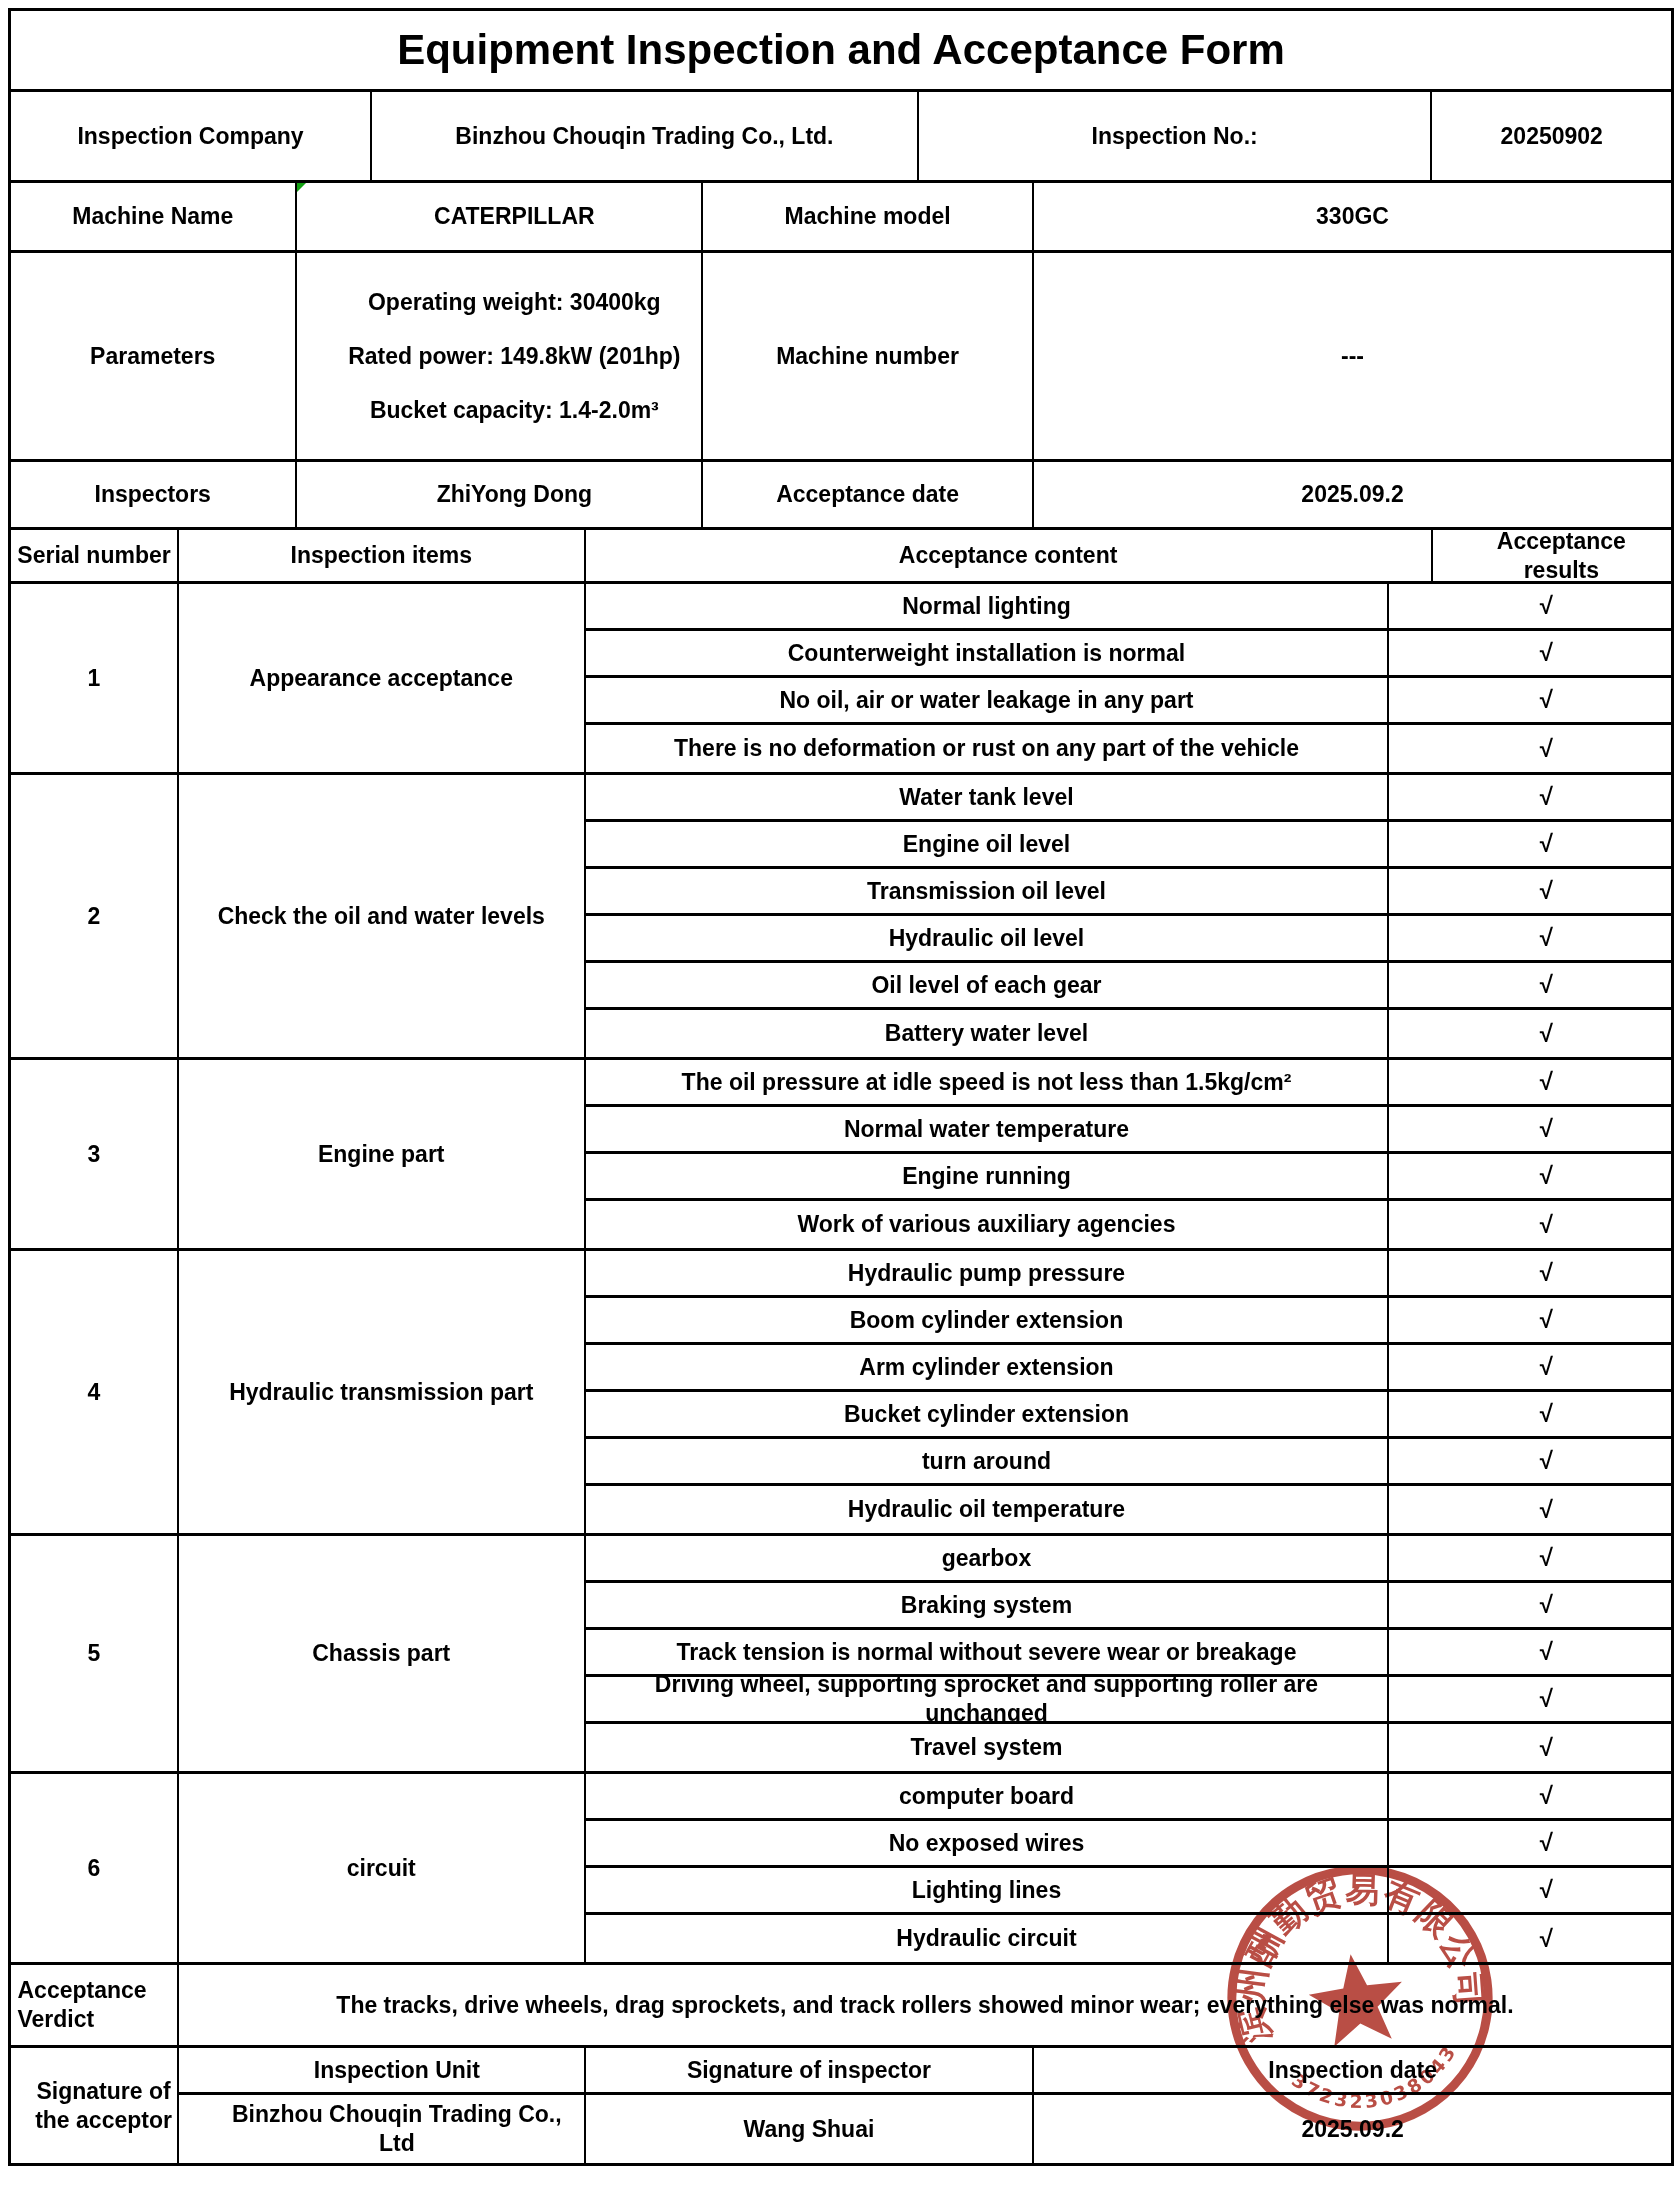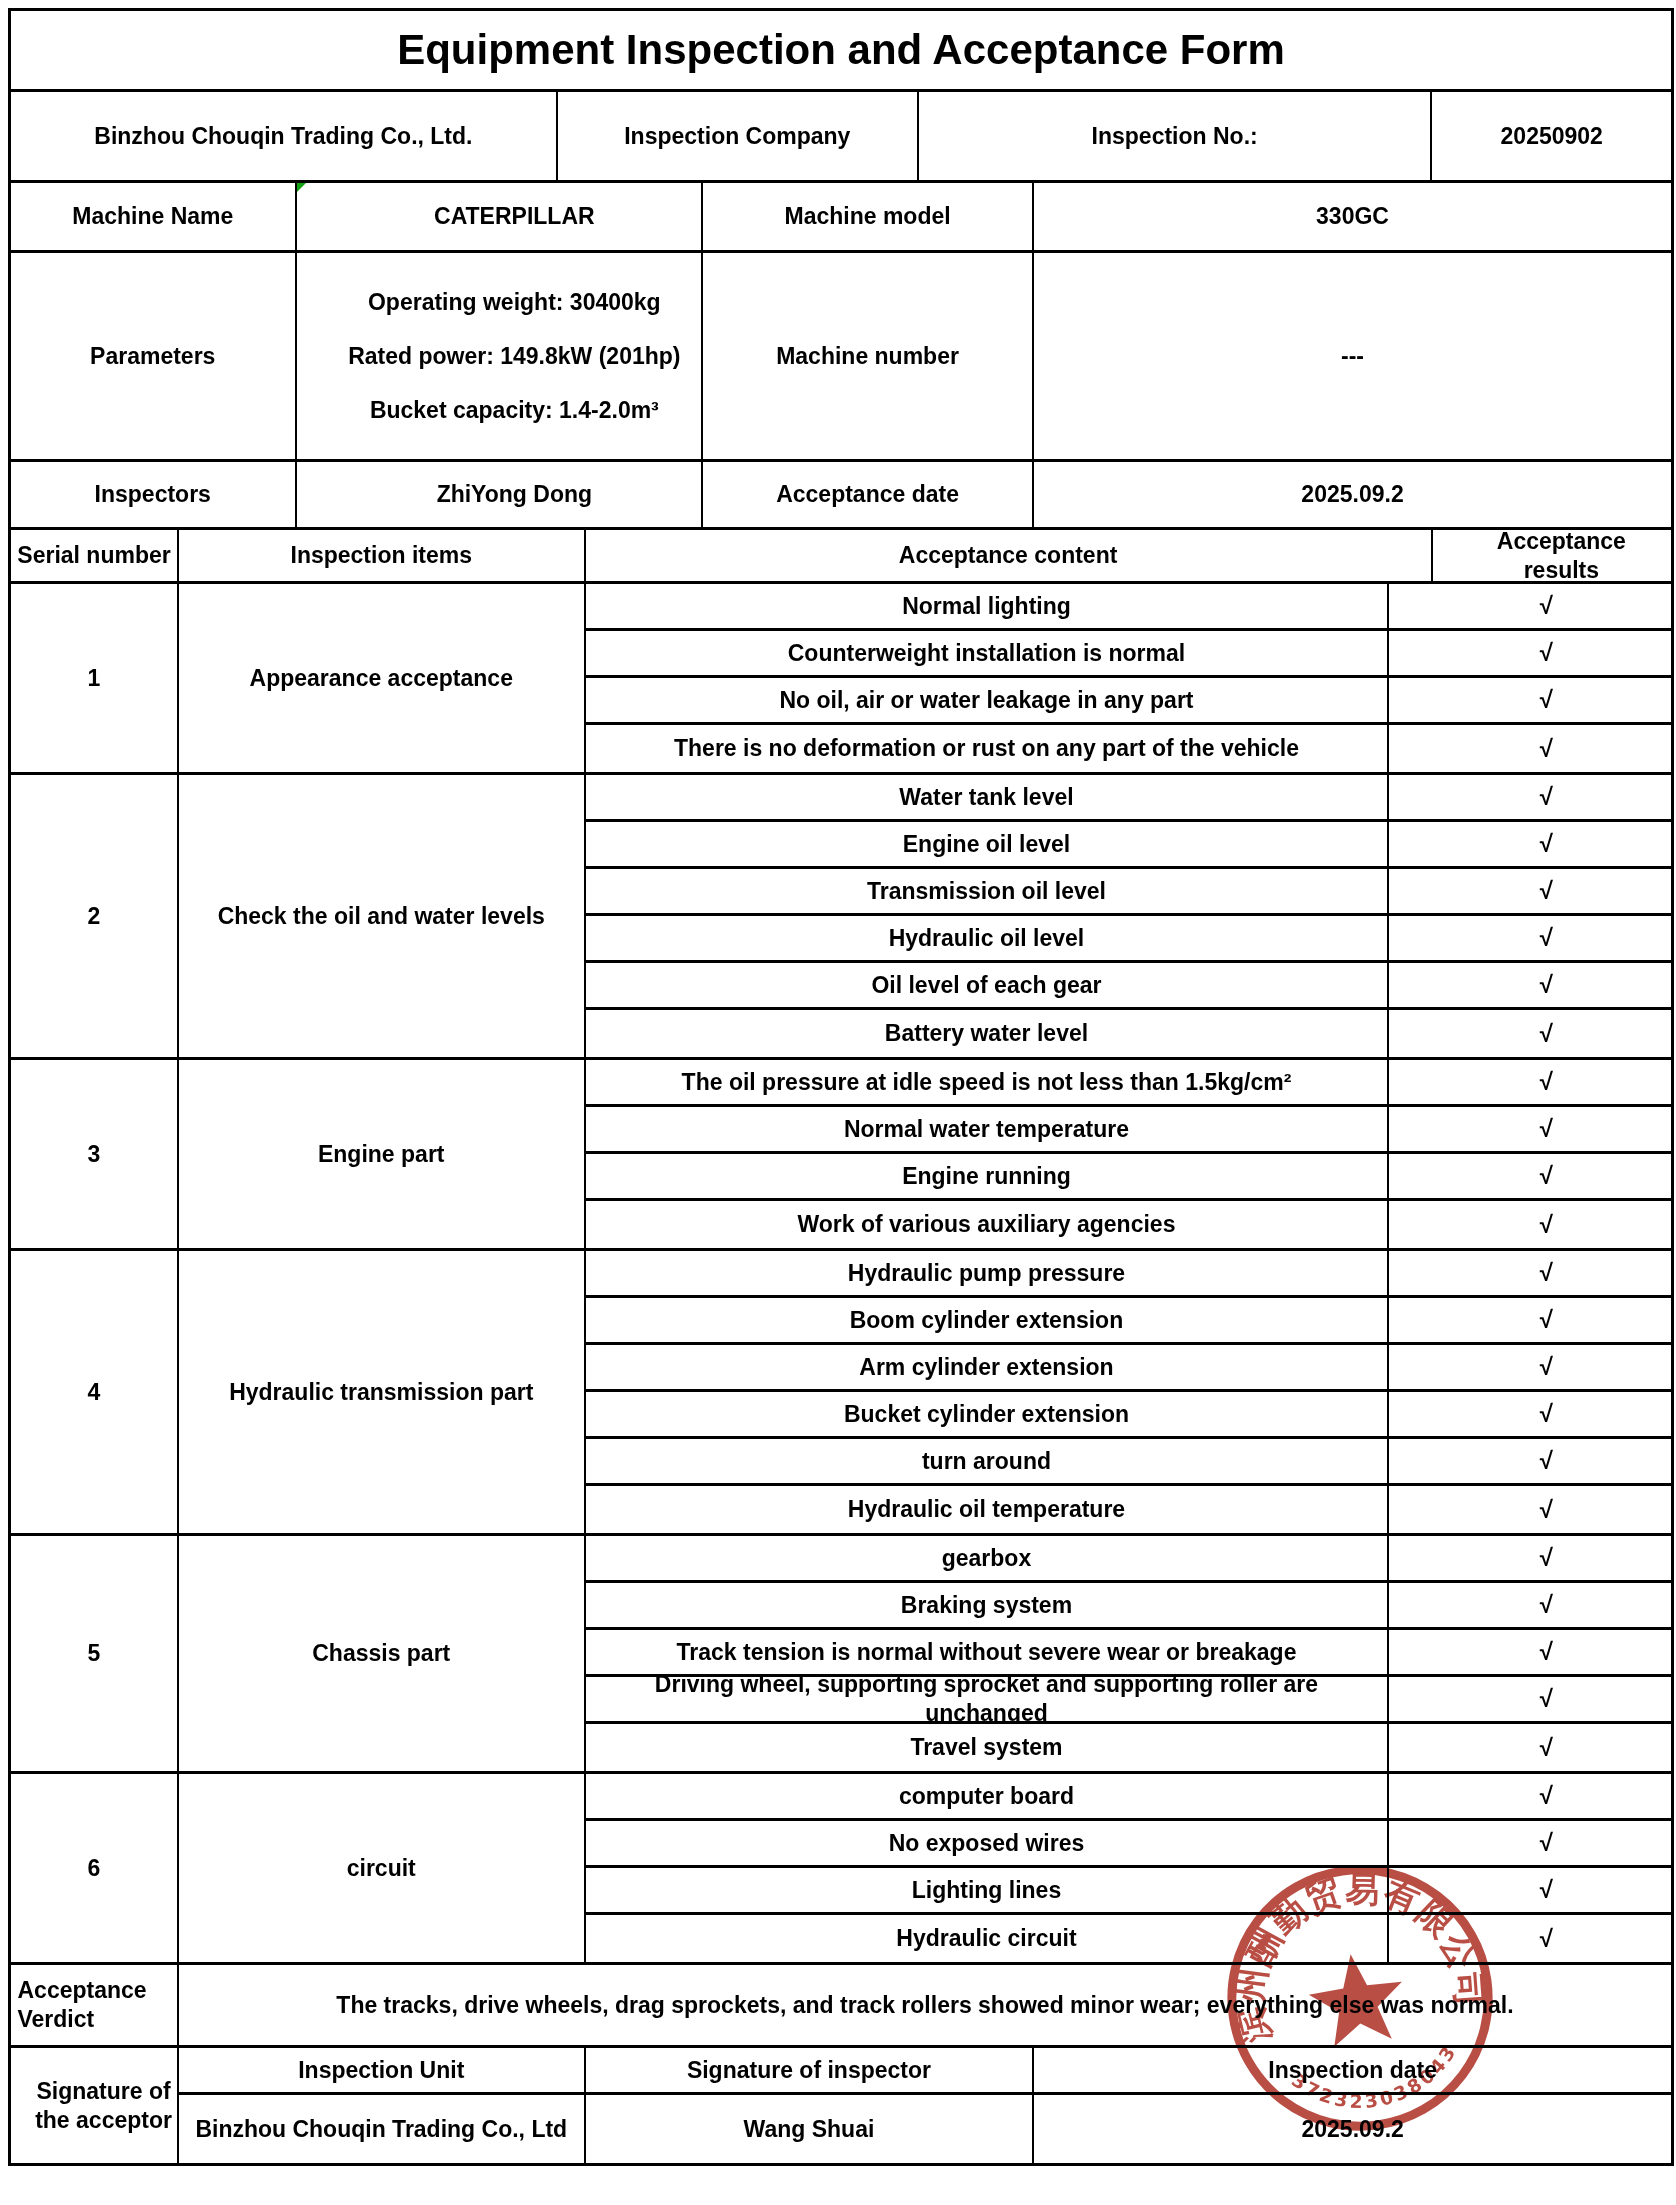--- a/index.html
+++ b/index.html
@@ -62,21 +62,21 @@
   .crow .content{flex:0 0 74.06%;}   
   .crow .result{flex:1;font-size:24px;}
   .check{font-size:24px;}
 
   
   .sig-block{display:flex;box-sizing:border-box;}
   .sig-label{flex:0 0 10.12%;padding-left:24px;}
   .sig-right{flex:1;display:flex;flex-direction:column;}
   .sig-right .row{border-bottom:3.2px solid #000;}
   .sig-right .row:last-child{border-bottom:none;}
-  .sig-right .cell:first-child{flex:0 0 27.25%;}   
+  .sig-right .cell:first-child{flex:0 0 27.25%;padding-left:36px;}   
   .sig-right .cell:nth-child(2){flex:0 0 30.08%;}  
   .sig-right .cell:last-child{flex:1;}
 
   
   .corner-mark{
     position:absolute;left:0;top:0;width:0;height:0;
     border-top:9.7px solid var(--green,#12a012);
     border-right:9.7px solid transparent;
   }
 
@@ -95,22 +95,22 @@
 <body>
 
 <div id="page">
   <div id="form">
 
     <div class="row row-title">
       <div class="cell" style="flex:1;">Equipment Inspection and Acceptance Form</div>
     </div>
 
     <div class="row row-b">
+      <div class="cell w-b1">Inspection Company</div>
       <div class="cell w-b2">Binzhou Chouqin Trading Co., Ltd.</div>
-      <div class="cell w-b1">Inspection Company</div>
       <div class="cell w-b3">Inspection No.:</div>
       <div class="cell w-b4">20250902</div>
     </div>
 
     <div class="row row-c">
       <div class="cell w-c1">Machine Name</div>
       <div class="cell w-c2">
         <span class="corner-mark"></span>
         <span>CATERPILLAR</span>
       </div>

